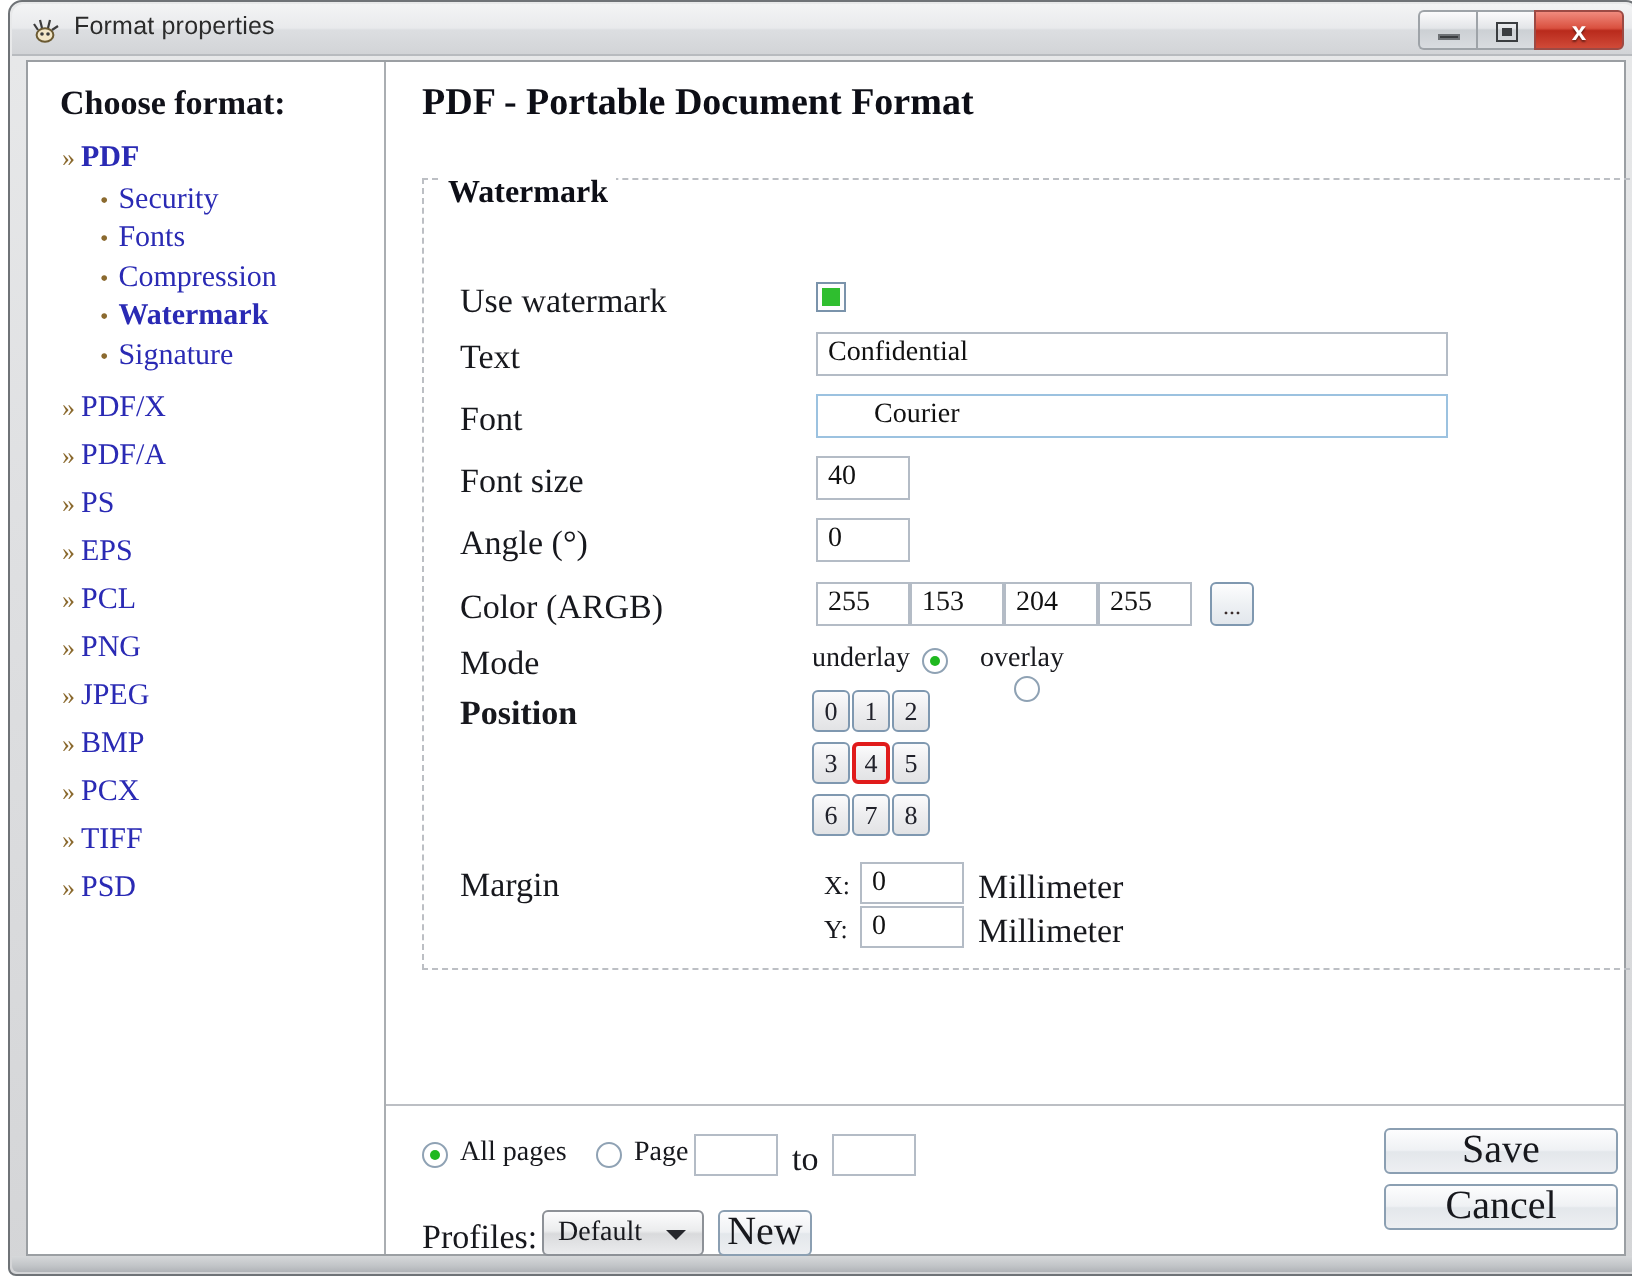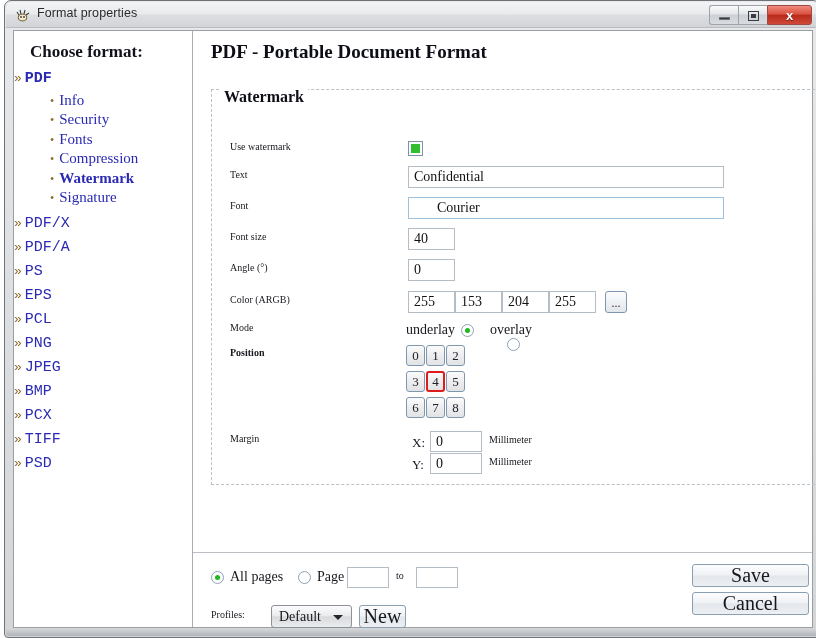--- a/index.html
+++ b/index.html
@@ -62,21 +62,21 @@
     overflow:hidden;
   }
   .choose{
     position:absolute;left:16px;top:11px;
     font-size:17px;font-weight:bold;color:#11121a;
   }
   .fmt-list{position:absolute;left:0;top:38px;width:179px;}
   .fmt{
     font-size:15px;color:#2a2ab4;white-space:nowrap;cursor:default;
   }
-  .fmt.root{margin-bottom:1px;font-family:Liberation Mono, monospace;}
+  .fmt.root{padding-left:17px;margin-bottom:1px;}
   .fmt.root .chev{color:#8b6a2f;margin-right:3px;font-size:13px;}
   .fmt.root.active>.lbl{font-weight:bold;}
   .fmt.sub{padding-left:36px;}
   .fmt.sub .bul{color:#8b6a2f;margin-right:5px;font-size:12px;}
   .fmt.sub.active>.lbl{font-weight:bold;}
   .fmt .lbl{color:#2a2ab4;}
   .row-h{height:19.5px;line-height:19.5px;}
   
   .main{
     position:absolute;left:179px;top:0;right:0;bottom:0;
@@ -88,21 +88,21 @@
   }
   .group{
     position:absolute;left:18px;top:58px;width:609px;height:396px;
     box-sizing:border-box;border:1px dashed #bcbfc4;
   }
   .group-title{
     position:absolute;left:8px;top:-2px;
     font-size:16px;font-weight:bold;color:#0d0e16;background:#fff;padding:0 4px;
   }
   .flabel{
-    position:absolute;font-size:10px;color:#17181d;white-space:nowrap;
+    position:absolute;font-size:17px;color:#17181d;white-space:nowrap;
   }
   .tinput{
     position:absolute;box-sizing:border-box;
     background:#ffffff;border:1px solid #b4bcc6;
     font-family:"Liberation Serif", serif;font-size:14px;color:#111;
     padding:1px 5px;outline:none;
   }
   .tinput.hl{border-color:#9cc2e0;padding-left:28px;}
   
   .chk{
@@ -200,23 +200,20 @@
   <div class="client">
 
     <div class="sidebar">
       <div class="choose">Choose format:</div>
       <div class="fmt-list">
 
         <div class="fmt root active row-h" style="margin-bottom:2px;">
           <span class="chev">»</span><span class="lbl">PDF</span>
         </div>
         <div class="fmt sub row-h">
-          <span class="bul">•</span><span class="lbl">Info</span>
-        </div>
-        <div class="fmt sub row-h">
           <span class="bul">•</span><span class="lbl">Security</span>
         </div>
         <div class="fmt sub row-h">
           <span class="bul">•</span><span class="lbl">Fonts</span>
         </div>
         <div class="fmt sub row-h">
           <span class="bul">•</span><span class="lbl">Compression</span>
         </div>
         <div class="fmt sub active row-h">
           <span class="bul">•</span><span class="lbl">Watermark</span>

